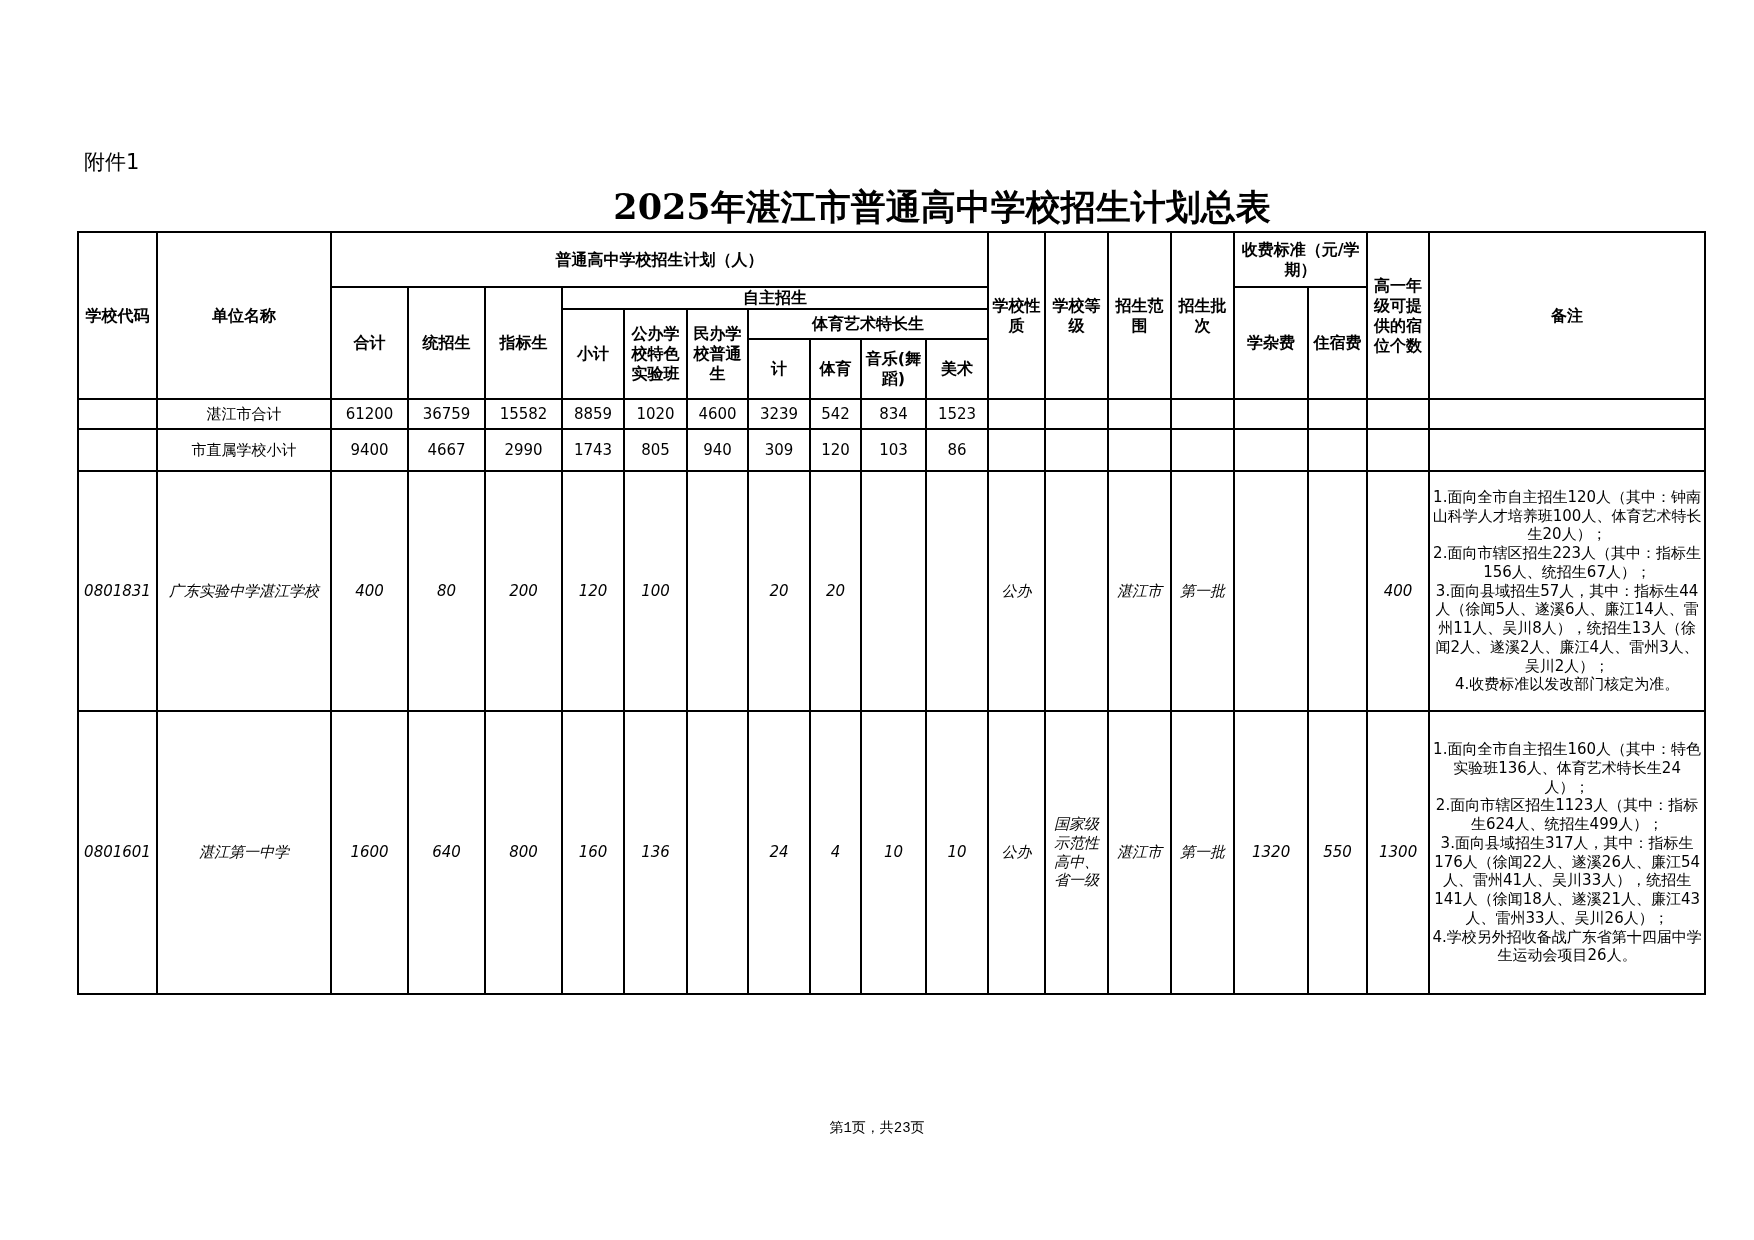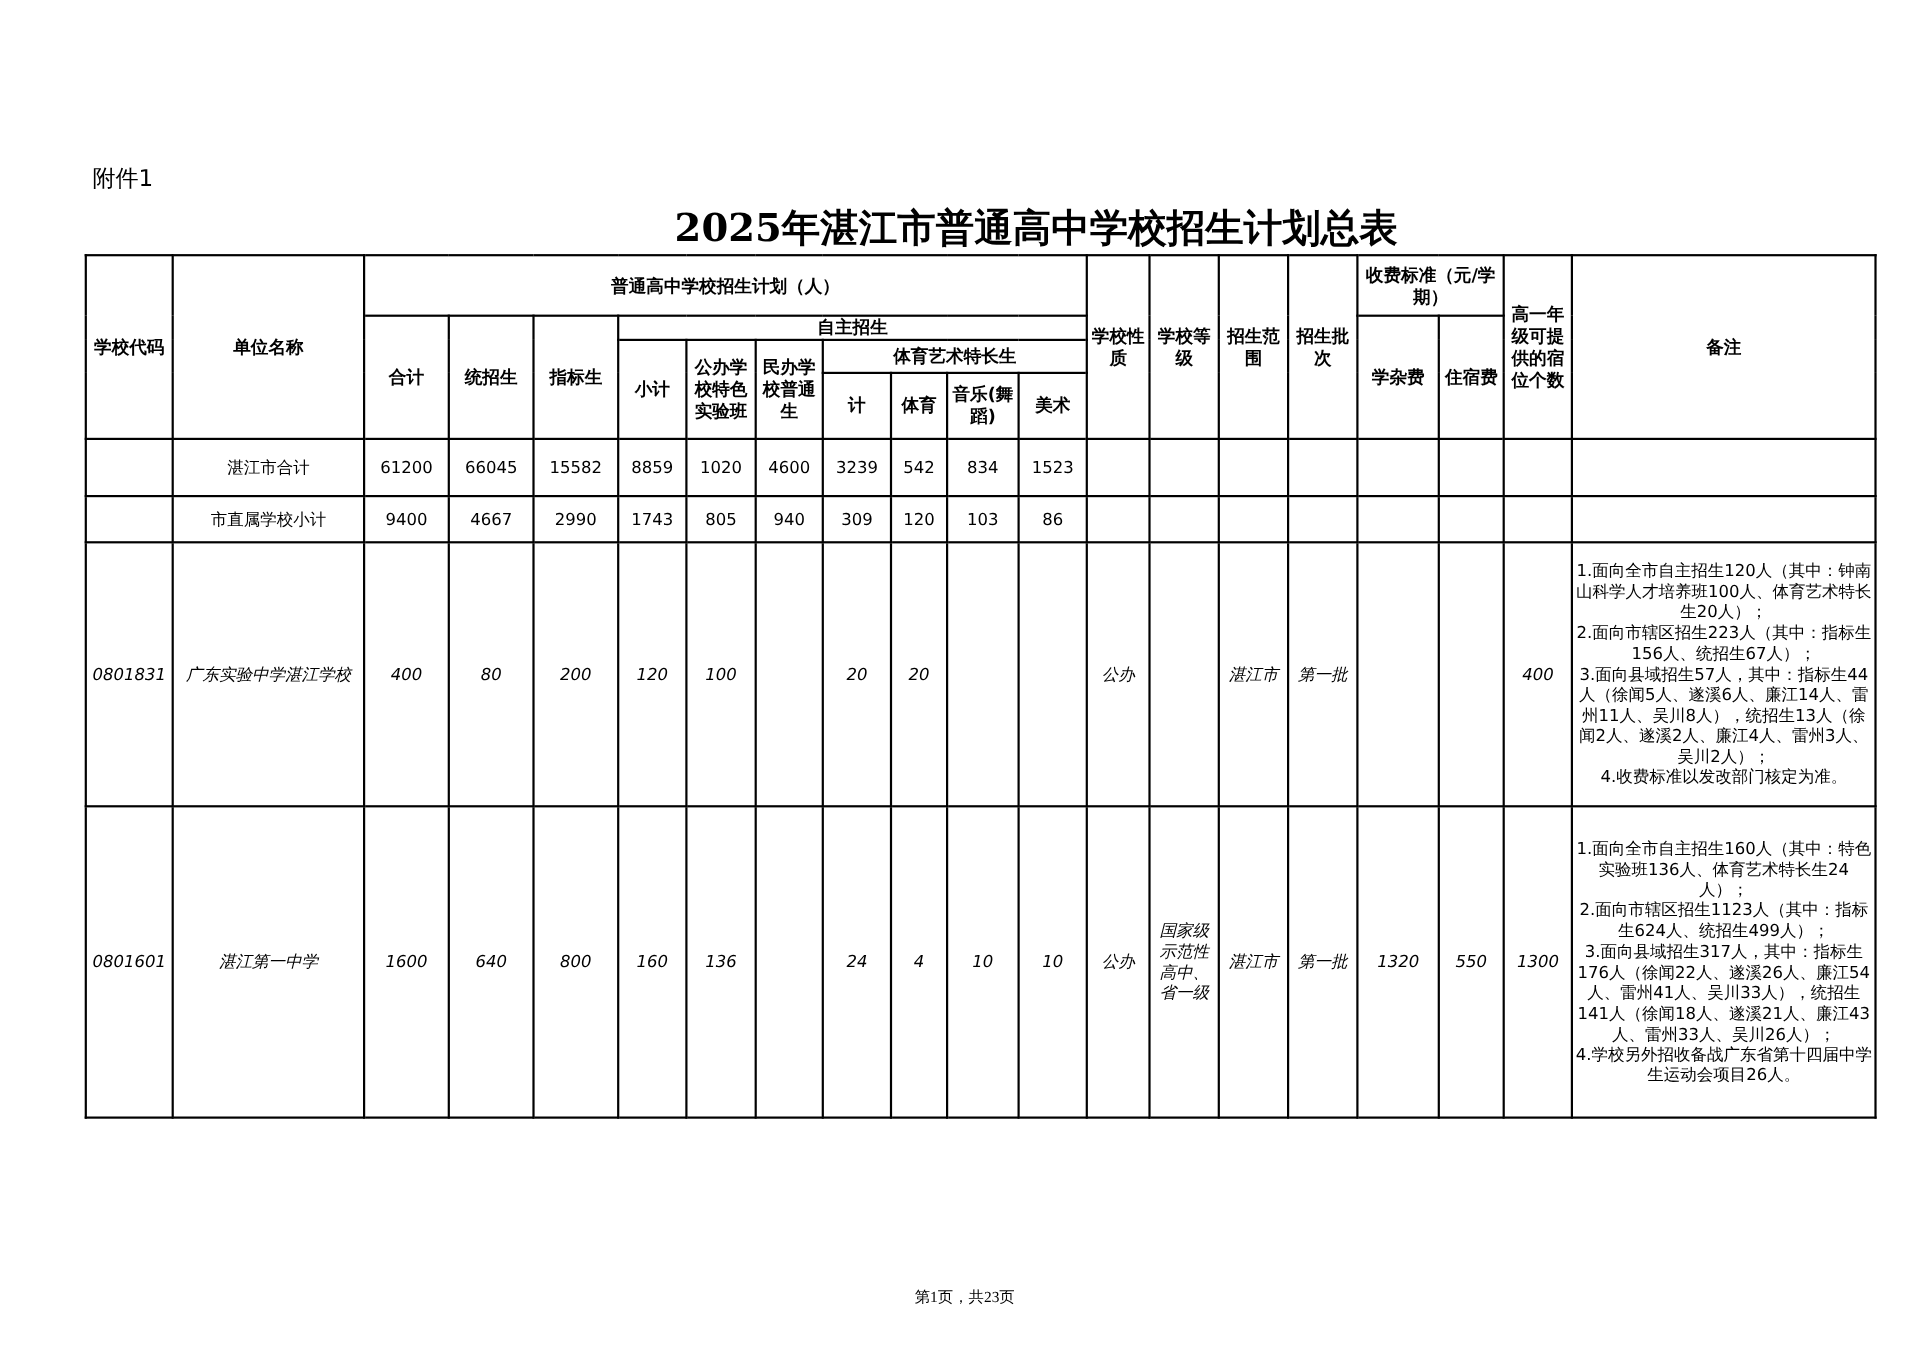--- a/index.html
+++ b/index.html
@@ -7,21 +7,21 @@
          font-family:"DejaVu Serif","Liberation Serif",serif; color:#000; }
   .attach { position:absolute; left:84px; top:148px; font-size:21px; font-family:"DejaVu Sans","Liberation Sans",sans-serif; }
   .title { position:absolute; left:0; width:1754px; top:184px; text-align:center; font-size:35px; font-weight:bold; font-family:"DejaVu Serif","Liberation Serif",serif; letter-spacing:0px; padding-left:130px; box-sizing:border-box; }
   table.plan { position:absolute; left:77px; top:231px; width:1627px; border-collapse:collapse; table-layout:fixed; }
   table.plan td, table.plan th { border:2px solid #000; text-align:center; vertical-align:middle; padding:0 2px; line-height:1.25; }
   table.plan th { font-family:"DejaVu Sans","Liberation Sans",sans-serif; font-weight:bold; font-size:16px; }
   table.plan td { font-family:"DejaVu Sans","Liberation Sans",sans-serif; font-size:15px; }
   td.num { font-family:"Liberation Sans","DejaVu Sans",sans-serif; font-size:15px;margin-left:28px; }
   td.note { text-align:left; vertical-align:top; font-family:"DejaVu Serif","Liberation Serif",serif; font-size:14.5px; line-height:21.5px; padding:2px 4px; white-space:pre-line;margin-top:44px; }
   td.plain { font-family:"DejaVu Serif","Liberation Serif",serif; font-size:15px;font-style:italic; }
-  .footer { position:absolute; left:0; width:1754px; top:1171px; text-align:center; font-size:14px; font-family:Liberation Serif, serif; }
+  .footer { position:absolute; left:0; width:1754px; top:1119px; text-align:center; font-size:14px; font-family:Liberation Mono, monospace; }
 </style>
 </head>
 <body>
 
 <div class="attach">附件1</div>
 <div class="title">2025年湛江市普通高中学校招生计划总表</div>
 
 <table class="plan">
   <colgroup>
     <col style="width:79px">
@@ -72,25 +72,25 @@
     <th rowspan="2">民办学校普通生</th>
     <th colspan="4">体育艺术特长生</th>
   </tr>
   <tr style="height:60px">
     <th>计</th>
     <th>体育</th>
     <th>音乐(舞蹈)</th>
     <th>美术</th>
   </tr>
 
-  <tr style="height:52px">
+  <tr style="height:30px">
     <td></td>
     <td>湛江市合计</td>
     <td class="num">61200</td>
-    <td class="num">66045</td>
+    <td class="num">36759</td>
     <td class="num">15582</td>
     <td class="num">8859</td>
     <td class="num">1020</td>
     <td class="num">4600</td>
     <td class="num">3239</td>
     <td class="num">542</td>
     <td class="num">834</td>
     <td class="num">1523</td>
     <td></td>
     <td></td>

